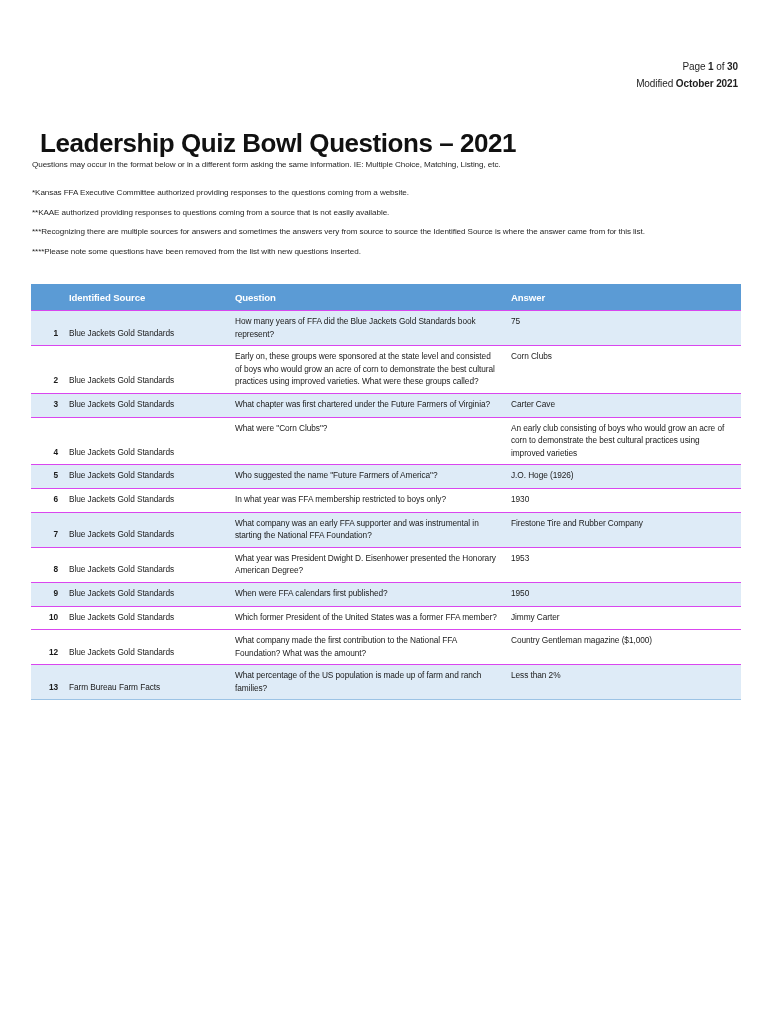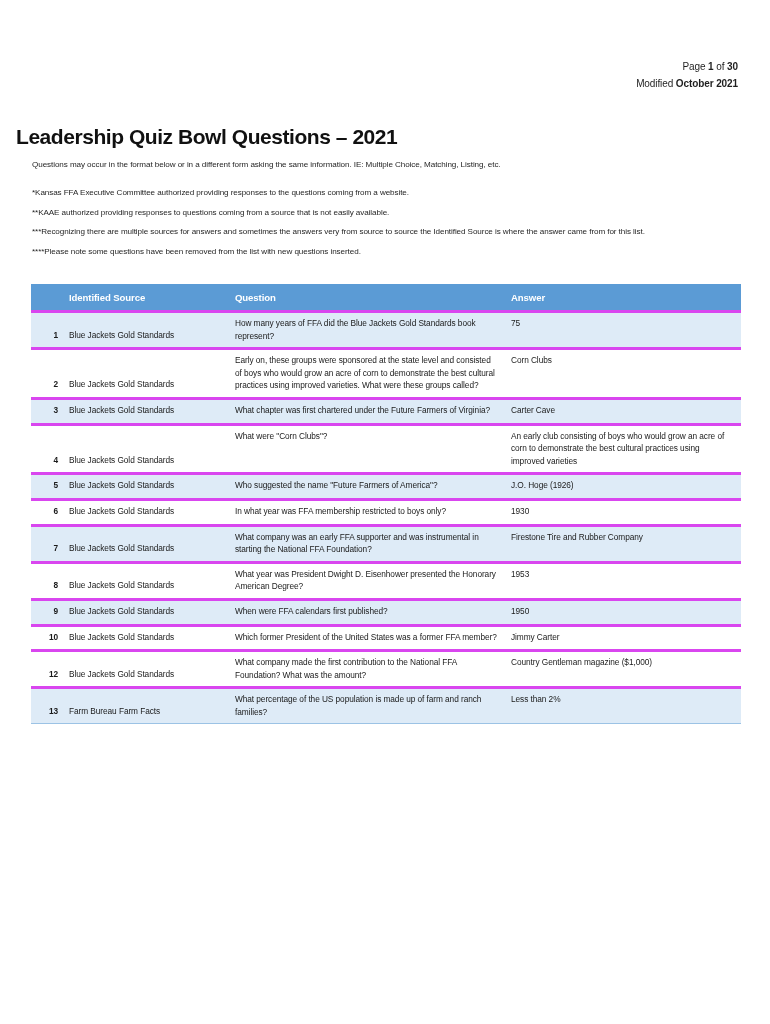--- a/index.html
+++ b/index.html
@@ -36,22 +36,22 @@
     color: #1f1f1f;
     letter-spacing: -0.1px;
   }
   .doc-header div { white-space: nowrap; }
   .doc-header b { font-weight: 700; }
 
   
   .doc-title {
     position: absolute;
     top: 111px;
-    left: 16px;
-    font-size: 21px;
+    left: 40px;
+    font-size: 26px;
     font-weight: 700;
     letter-spacing: -0.45px;
     color: #111111;
     white-space: nowrap;
   }
 
   
   .intro {
     position: absolute;
     left: 32px;
@@ -99,21 +99,21 @@
     vertical-align: middle;
     border: none;
   }
   table.qtable thead th.th-num { padding-left: 2px; }
 
   table.qtable tbody td {
     padding: 4px 6px 5px 6px;
     vertical-align: top;
     line-height: 12.6px;
     letter-spacing: -0.07px;
-    border-top: 3px solid #d946ef;
+    border-top: 1px solid #d946ef;
     color: #1a1a1a;
   }
   table.qtable tbody tr.band td { background: #deebf7; }
   table.qtable tbody tr.plain td { background: #ffffff; }
 
   table.qtable tbody td.td-num {
     text-align: right;
     font-weight: 700;
     vertical-align: bottom;
     padding-right: 5px;

